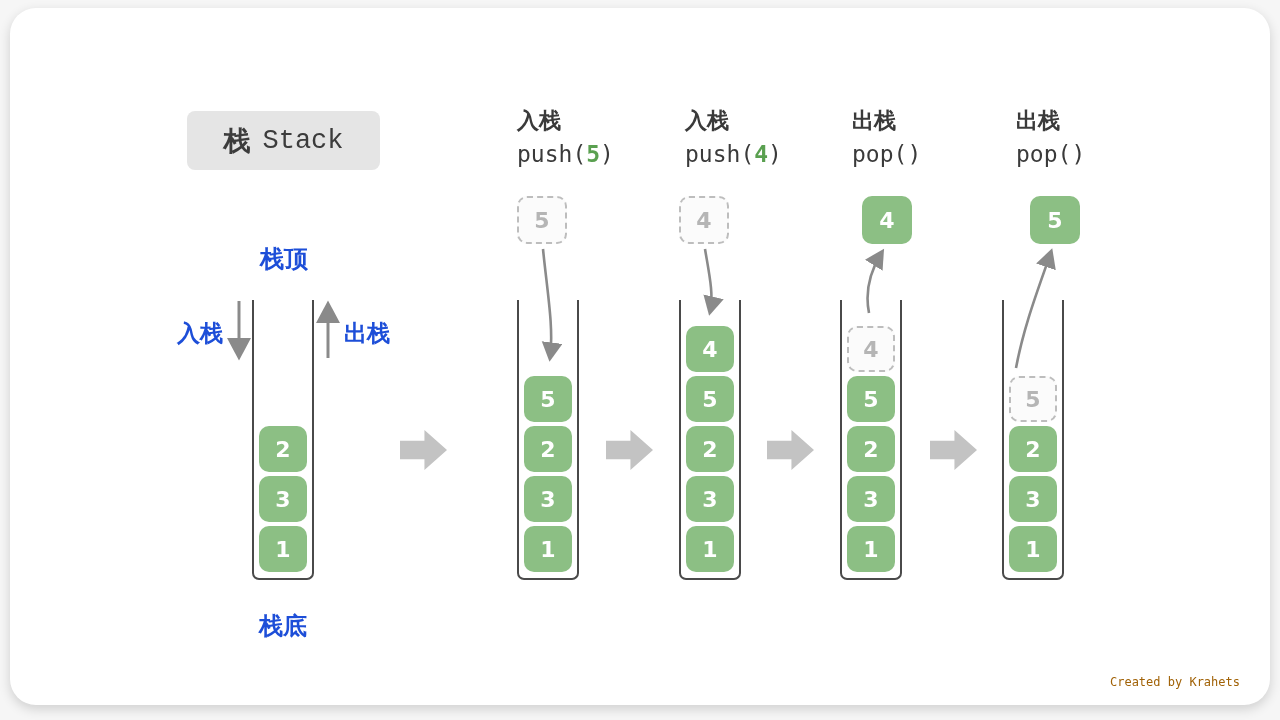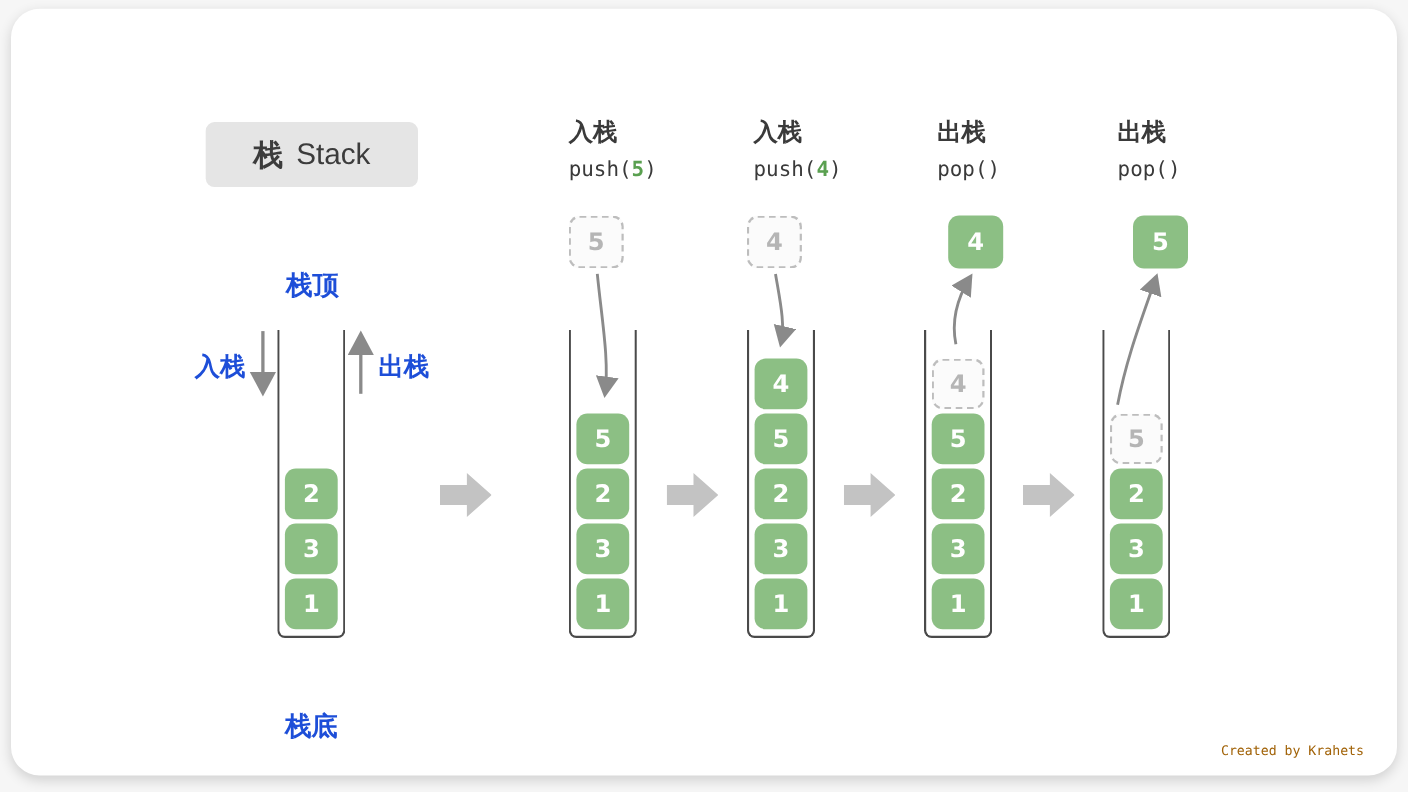--- a/index.html
+++ b/index.html
@@ -6,25 +6,25 @@
   html, body { width: 1280px; height: 720px; background: #f6f6f6; overflow: hidden;
                font-family: "DejaVu Sans", sans-serif; }
   .card { position: absolute; left: 10px; top: 8px; width: 1260px; height: 697px;
           background: #ffffff; border-radius: 26px;
           box-shadow: 0 4px 12px rgba(0,0,0,0.16); }
   
   .title-box { position: absolute; left: 187px; top: 111px; width: 193px; height: 59px;
                background: #e5e5e5; border-radius: 8px; display: flex; align-items: center;
                justify-content: center; gap: 12px; color: #3c3c3c; }
   .title-zh { font-size: 27px; font-weight: 700; }
-  .title-en { font-size: 27px; font-weight: 500; font-family: Liberation Sans, sans-serif; }
+  .title-en { font-size: 27px; font-weight: 500; font-family: Liberation Mono, monospace; }
   
   .col-head { position: absolute; top: 106px; color: #3a3a3a; }
   .col-head .zh { font-size: 22px; font-weight: 600; line-height: 30px; }
-  .col-head .code { font-family: "DejaVu Sans Mono", monospace; font-size: 19px;
+  .col-head .code { font-family: "DejaVu Sans Mono", monospace; font-size: 23px;
                     line-height: 36px; color: #3a3a3a; }
   .col-head .code .arg { font-weight: 700; }
   
   .stack { position: absolute; top: 300px; width: 62px; height: 280px;
            border: 2px solid #4a4a4a; border-top: none; border-radius: 0 0 7px 7px;
            background: #fff; }
   
   .item { position: absolute; width: 48px; height: 46px; border-radius: 10px;
           display: flex; align-items: center; justify-content: center;
           font-size: 22px; font-weight: 700; color: #ffffff; background: #8cbf84; }
@@ -70,21 +70,21 @@
   <div class="zh">出栈</div>
   <div class="code"><span>pop(</span><span class="arg"></span><span>)</span></div>
 </div>
 
 <div class="float-box ghost" style="left:517px">5</div>
 <div class="float-box ghost" style="left:679px">4</div>
 <div class="float-box solid" style="left:862px">4</div>
 <div class="float-box solid" style="left:1030px">5</div>
 
 <div class="lbl" style="left:260px; top:243px; font-size:24px">栈顶</div>
-<div class="lbl" style="left:259px; top:644px; font-size:24px">栈底</div>
+<div class="lbl" style="left:259px; top:610px; font-size:24px">栈底</div>
 <div class="lbl" style="left:177px; top:318px">入栈</div>
 <div class="lbl" style="left:344px; top:318px">出栈</div>
 
 <div class="stack" style="left:252px"></div>
 <div class="stack" style="left:517px"></div>
 <div class="stack" style="left:679px"></div>
 <div class="stack" style="left:840px"></div>
 <div class="stack" style="left:1002px"></div>
 
 <div class="item" style="left:259px; top:426px">2</div>

